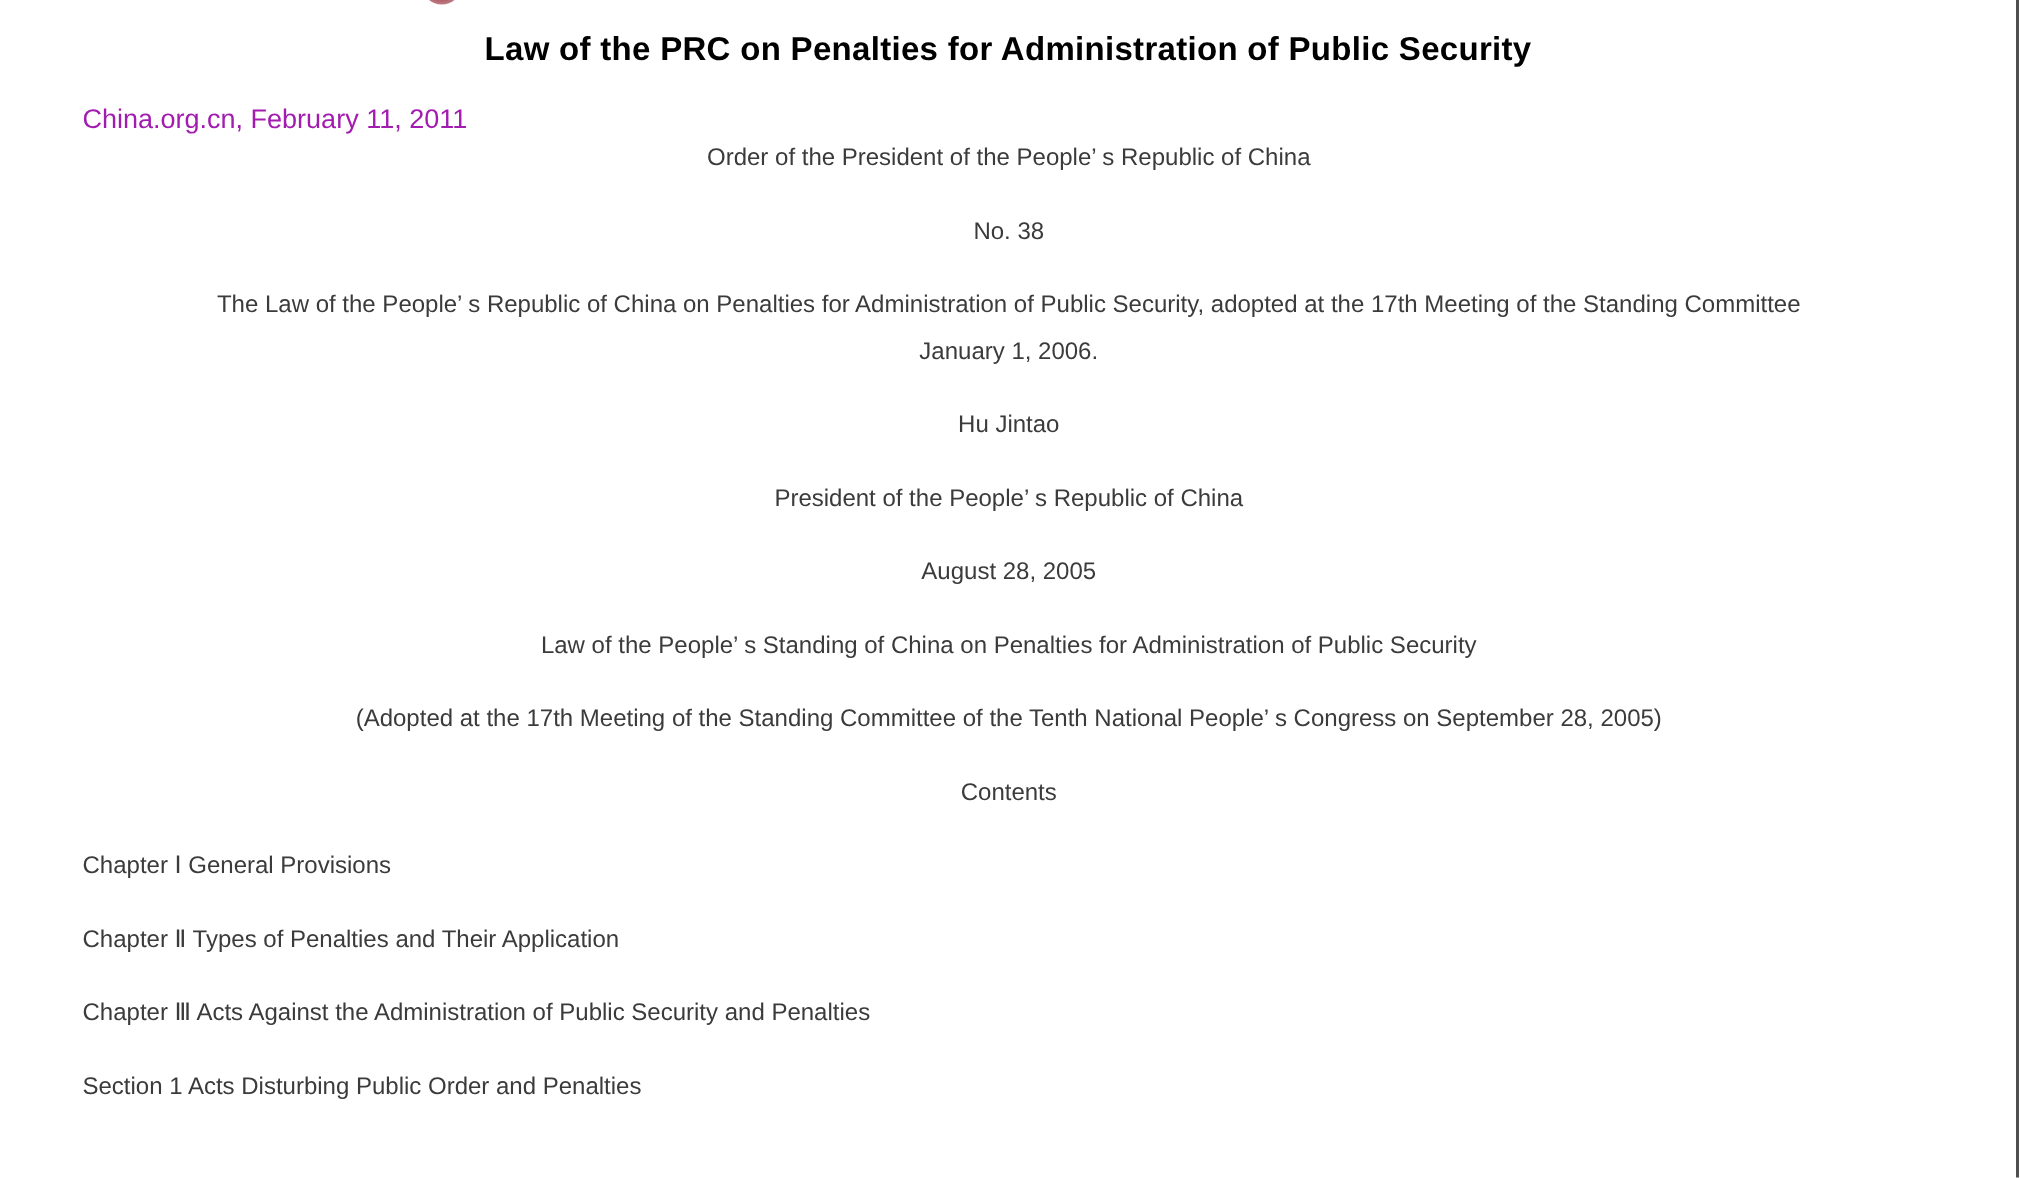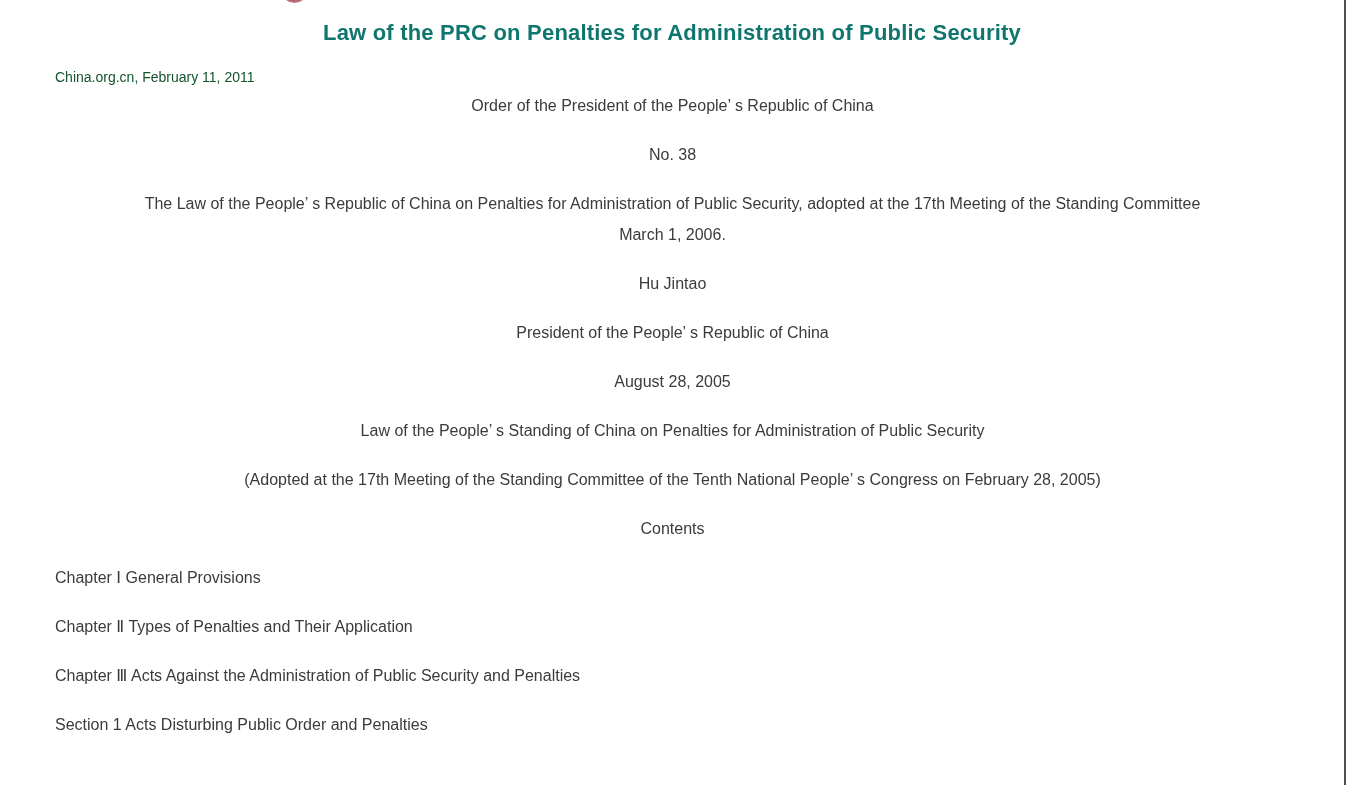--- a/index.html
+++ b/index.html
@@ -34,29 +34,29 @@
   }
   .page-title {
     position: absolute;
     top: 20px;
     left: 0;
     right: 3px;
     margin: 0;
     text-align: center;
     font-size: 22px;
     font-weight: bold;
-    color: #0f766e;
+    color: #000000;
     letter-spacing: 0.2px;
   }
   .byline {
     position: absolute;
     left: 55px;
     top: 69px;
-    font-size: 14px;
-    color: #14532d;
+    font-size: 18px;
+    color: #a21caf;
   }
   .doc {
     position: absolute;
     top: 90px;
     left: 55px;
     right: 57px;
     font-size: 16px;
     line-height: 31px;
   }
   .doc-line {
@@ -80,32 +80,32 @@
   <div class="byline">China.org.cn, February 11, 2011</div>
 
   <div class="doc">
 
     <div class="doc-line center">Order of the President of the People’ s Republic of China</div>
 
     <div class="doc-line center">No. 38</div>
 
     <div class="para">
       <div class="pline">The Law of the People’ s Republic of China on Penalties for Administration of Public Security, adopted at the 17th Meeting of the Standing Committee</div>
-      <div class="pline">March 1, 2006.</div>
+      <div class="pline">January 1, 2006.</div>
     </div>
 
     <div class="doc-line center">Hu Jintao</div>
 
     <div class="doc-line center">President of the People’ s Republic of China</div>
 
     <div class="doc-line center">August 28, 2005</div>
 
     <div class="doc-line center">Law of the People’ s Standing of China on Penalties for Administration of Public Security</div>
 
-    <div class="doc-line center">(Adopted at the 17th Meeting of the Standing Committee of the Tenth National People’ s Congress on February 28, 2005)</div>
+    <div class="doc-line center">(Adopted at the 17th Meeting of the Standing Committee of the Tenth National People’ s Congress on September 28, 2005)</div>
 
     <div class="doc-line center">Contents</div>
 
     <div class="doc-line left">Chapter Ⅰ General Provisions</div>
 
     <div class="doc-line left">Chapter Ⅱ Types of Penalties and Their Application</div>
 
     <div class="doc-line left">Chapter Ⅲ Acts Against the Administration of Public Security and Penalties</div>
 
     <div class="doc-line left">Section 1 Acts Disturbing Public Order and Penalties</div>

